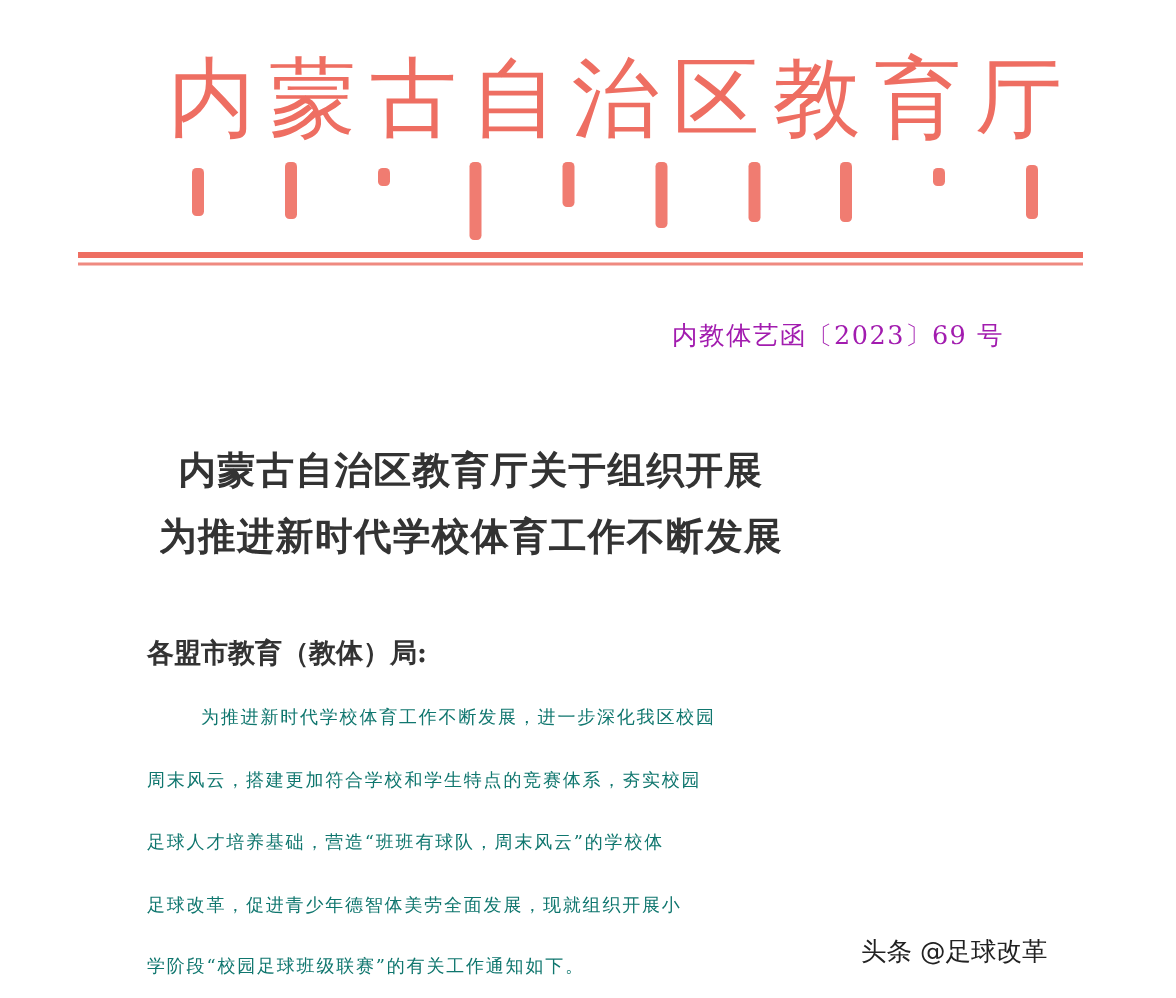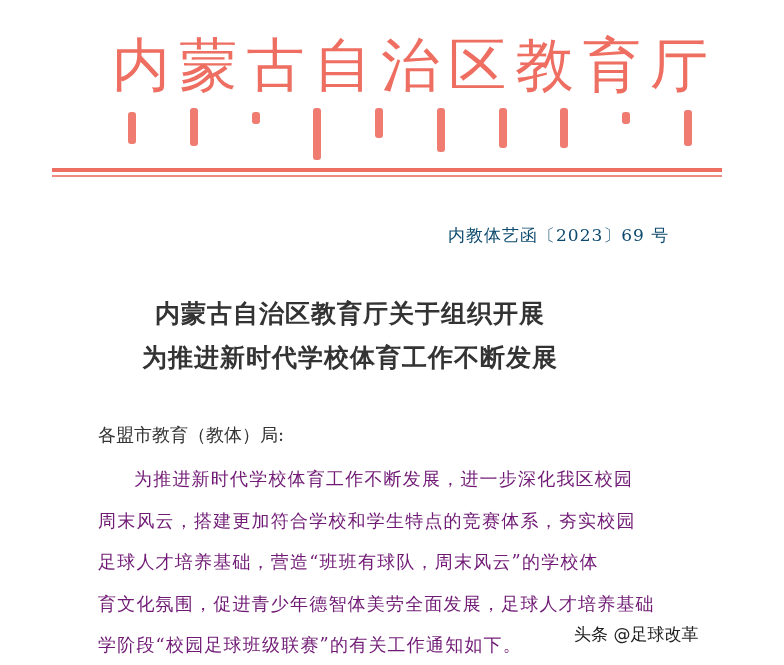--- a/index.html
+++ b/index.html
@@ -8,27 +8,27 @@
     .masthead { position: absolute; left: 110px; top: 30px; width: 600px;
                 display: flex; justify-content: space-between;
                 font-family: "DejaVu Serif", "Liberation Serif", serif;
                 font-size: 58px; line-height: 70px; color: #ee6e62; }
     .masthead span { display: inline-block; width: 62px; text-align: center; }
     .mongol { position: absolute; left: 110px; top: 104px; width: 600px; height: 58px;
               display: flex; justify-content: space-between; align-items: flex-start; }
     .mongol .glyph { width: 8px; background: #ee6e62; border-radius: 3px; opacity: 0.9; margin: 0 18px; }
     .rule-thick { position: absolute; left: 52px; top: 168px; width: 670px; height: 4px; background: #ee6e62; }
     .rule-thin { position: absolute; left: 52px; top: 175px; width: 670px; height: 1.5px; background: #ef8a80; }
-    .docno { position: absolute; left: 448px; top: 224px; font-size: 17px; color: #0c4a6e; letter-spacing: 1px; }
+    .docno { position: absolute; left: 448px; top: 212px; font-size: 17px; color: #a21caf; letter-spacing: 1px; }
     .title { position: absolute; left: 0; width: 628px; top: 292px; text-align: center;
              font-family: "DejaVu Sans", "Liberation Sans", sans-serif; font-weight: bold;
-             font-size: 25px; line-height: 44px; color: #333; letter-spacing: 1px; margin-left: 36px; }
-    .salutation { position: absolute; left: 98px; top: 423px; font-size: 18px; color: #333; }
-    .para { position: absolute; left: 98px; top: 458px; width: 595px; font-size: 18px;
-            line-height: 41.5px; color: #701a75; text-align: justify; }
+             font-size: 25px; line-height: 44px; color: #333; letter-spacing: 1px; }
+    .salutation { position: absolute; left: 98px; top: 423px; font-size: 18px; color: #333; font-weight: bold; }
+    .para { position: absolute; left: 98px; top: 458px; width: 595px; font-size: 12px;
+            line-height: 41.5px; color: #0f766e; text-align: justify; }
     .para .line { display: block; white-space: nowrap; letter-spacing: 1.2px; }
     .para .indent { padding-left: 36px; }
     .watermark { position: absolute; left: 574px; top: 623px; font-family: "DejaVu Sans", "Liberation Sans", sans-serif;
                  font-size: 17px; color: #222; }
   </style>
 </head>
 <body>
 
 <div class="masthead">
   <span>内</span>
@@ -64,17 +64,17 @@
   <div>内蒙古自治区教育厅关于组织开展</div>
   <div>为推进新时代学校体育工作不断发展</div>
 </div>
 
 <div class="salutation">各盟市教育（教体）局:</div>
 
 <div class="para">
   <span class="line indent">为推进新时代学校体育工作不断发展，进一步深化我区校园</span>
   <span class="line">周末风云，搭建更加符合学校和学生特点的竞赛体系，夯实校园</span>
   <span class="line">足球人才培养基础，营造“班班有球队，周末风云”的学校体</span>
-  <span class="line">育文化氛围，促进青少年德智体美劳全面发展，足球人才培养基础</span>
+  <span class="line">足球改革，促进青少年德智体美劳全面发展，现就组织开展小</span>
   <span class="line">学阶段“校园足球班级联赛”的有关工作通知如下。</span>
 </div>
 
 <div class="watermark">头条 @足球改革</div>
 
 </body></html>

